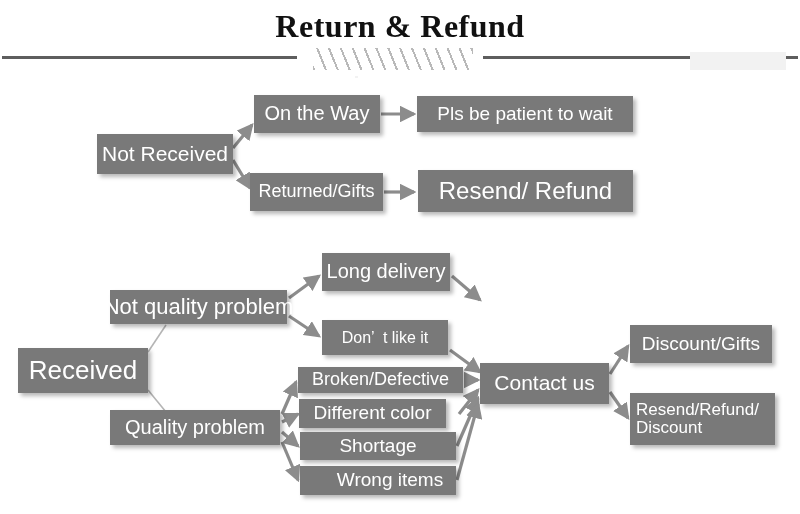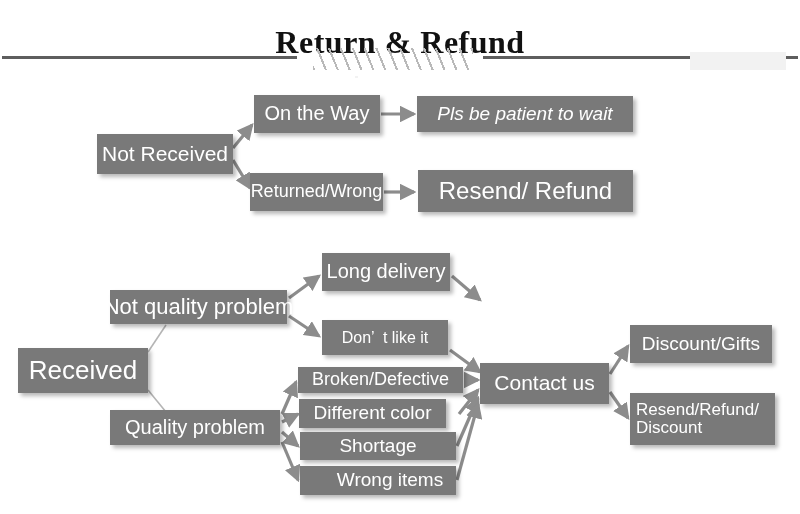--- a/index.html
+++ b/index.html
@@ -21,21 +21,20 @@
     left: 0;
     top: 8px;
     width: 800px;
     text-align: center;
     font-family: "Liberation Serif", serif;
     font-weight: bold;
     font-size: 32px;
     letter-spacing: 0.5px;
     color: #111111;
     white-space: nowrap;
-    margin-top: 16px;
   }
   .rule {
     position: absolute;
     top: 56px;
     height: 3px;
     background: #5e5e5e;
   }
   #rule-left  { left: 2px;   width: 295px; }
   #rule-right { left: 483px; width: 315px; }
   #hatch {
@@ -142,23 +141,23 @@
     <g stroke="#b5b5b5" stroke-width="1.6" fill="none">
       <path d="M 148 352 L 166 325"></path>
       <path d="M 148 390 L 166 412"></path>
     </g>
   </svg>
 
   <div class="box" style="left:254px; top:95px; width:126px; height:38px; font-size:20px;">On the Way</div>
 
   <div class="box" style="left:97px; top:134px; width:136px; height:40px; font-size:21px;">Not Received</div>
 
-  <div class="box" style="left:417px; top:96px; width:216px; height:36px; font-size:19px;font-style:italic;">Pls be patient to wait</div>
+  <div class="box" style="left:417px; top:96px; width:216px; height:36px; font-size:19px;">Pls be patient to wait</div>
 
-  <div class="box" style="left:250px; top:173px; width:133px; height:38px; font-size:18px;">Returned/Wrong</div>
+  <div class="box" style="left:250px; top:173px; width:133px; height:38px; font-size:18px;">Returned/Gifts</div>
 
   <div class="box" style="left:418px; top:170px; width:215px; height:42px; font-size:24px;">Resend/ Refund</div>
 
   <div class="box" style="left:18px; top:348px; width:130px; height:45px; font-size:26px;">Received</div>
 
   <div class="box" style="left:110px; top:290px; width:177px; height:34px; font-size:22px;">Not quality problem</div>
 
   <div class="box" style="left:110px; top:410px; width:170px; height:35px; font-size:20px;">Quality problem</div>
 
   <div class="box" style="left:322px; top:253px; width:128px; height:38px; font-size:20px;text-align:center;">Long delivery</div>

